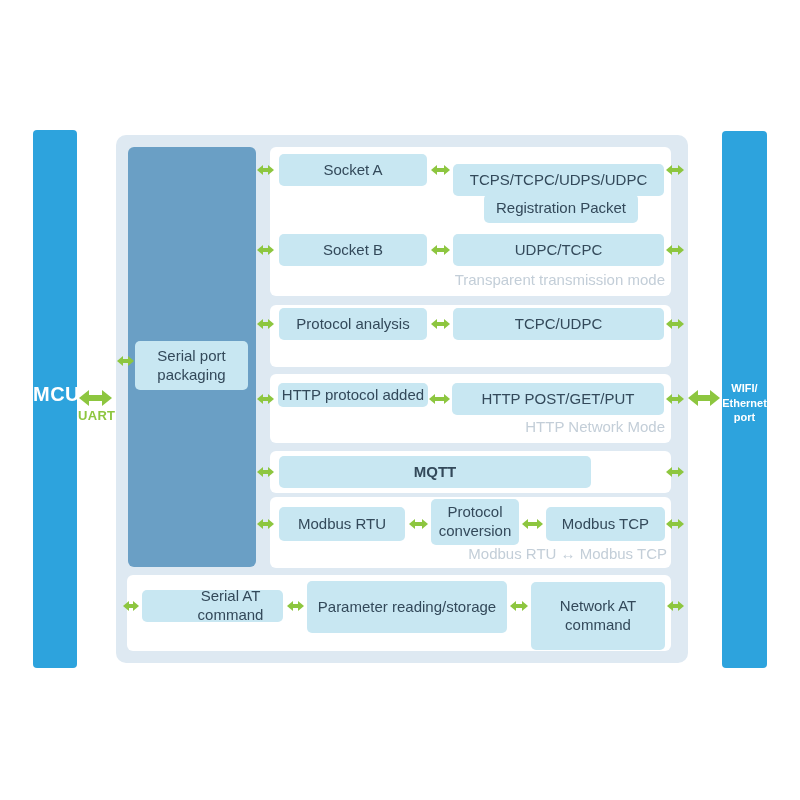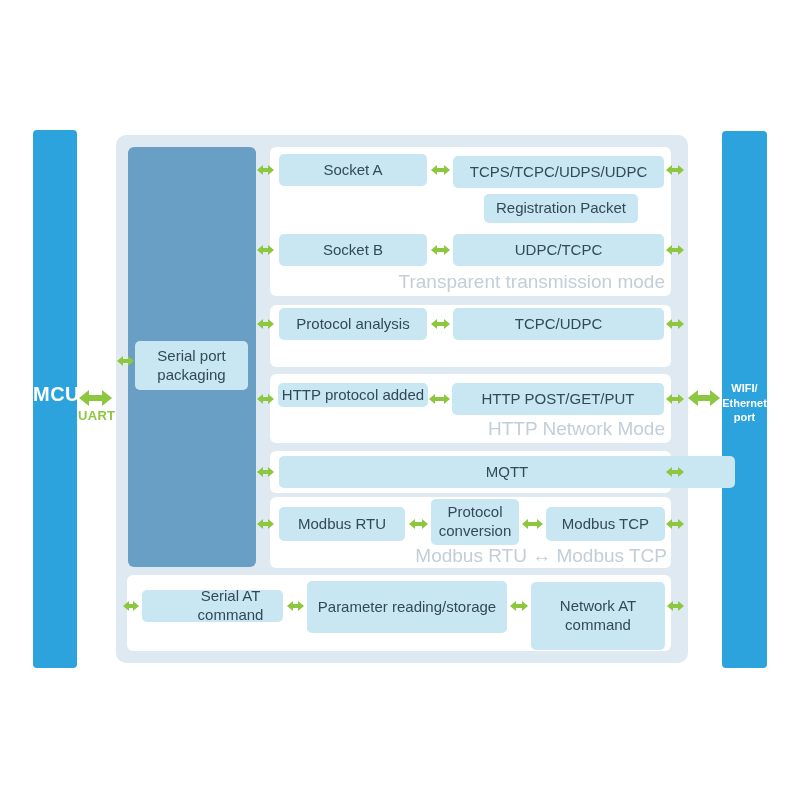--- a/index.html
+++ b/index.html
@@ -26,21 +26,21 @@
   .panel{position:absolute;left:116px;top:135px;width:572px;height:528px;
     background:var(--panel-bg);border-radius:10px;}
   .column{position:absolute;left:128px;top:147px;width:128px;height:420px;
     background:var(--column-blue);border-radius:6px;}
 
   .row{position:absolute;background:var(--row-white);border-radius:6px;}
   .box{position:absolute;background:var(--box-blue);border-radius:5px;
     display:flex;align-items:center;justify-content:center;text-align:center;
     color:var(--text-dark);font-size:15px;line-height:1.25;}
   .caption{position:absolute;text-align:right;color:var(--caption-gray);
-    font-size:19px;}
+    font-size:15px;}
 
   .uart{position:absolute;color:var(--arrow-green);font-weight:bold;
     font-size:13px;letter-spacing:0.3px;}
 
   
   .arw{position:absolute;height:10px;
     background:linear-gradient(to bottom,transparent 3px,var(--arrow-green) 3px,var(--arrow-green) 7px,transparent 7px);
     background-size:calc(100% - 10px) 100%;background-position:center;background-repeat:no-repeat;}
   .arw::before{content:"";position:absolute;left:0;top:0;width:0;height:0;
     border-top:5px solid transparent;border-bottom:5px solid transparent;
@@ -79,21 +79,21 @@
   <div class="arw big" style="left:688px;top:390px;width:32px;"></div>
 
   <div class="panel"></div>
 
   <div class="column"></div>
   <div class="box" style="left:135px;top:341px;width:113px;height:49px;">Serial port packaging</div>
   <div class="arw" style="left:117px;top:356px;width:17px;"></div>
 
   <div class="row" style="left:270px;top:147px;width:401px;height:149px;"></div>
   <div class="box" style="left:279px;top:154px;width:148px;height:32px;">Socket A</div>
-  <div class="box" style="left:453px;top:156px;width:211px;height:32px;">TCPS/TCPC/UDPS/UDPC</div>
+  <div class="box" style="left:453px;top:164px;width:211px;height:32px;">TCPS/TCPC/UDPS/UDPC</div>
   <div class="box" style="left:484px;top:194px;width:154px;height:29px;">Registration Packet</div>
   <div class="box" style="left:279px;top:234px;width:148px;height:32px;">Socket B</div>
   <div class="box" style="left:453px;top:234px;width:211px;height:32px;">UDPC/TCPC</div>
   <div class="caption" style="left:350px;top:271px;width:315px;">Transparent transmission mode</div>
   <div class="arw" style="left:257px;top:165px;width:17px;"></div>
   <div class="arw" style="left:431px;top:165px;width:19px;"></div>
   <div class="arw" style="left:666px;top:165px;width:18px;"></div>
   <div class="arw" style="left:257px;top:245px;width:17px;"></div>
   <div class="arw" style="left:431px;top:245px;width:19px;"></div>
   <div class="arw" style="left:666px;top:245px;width:18px;"></div>
@@ -107,21 +107,21 @@
 
   <div class="row" style="left:270px;top:374px;width:401px;height:69px;"></div>
   <div class="box" style="left:278px;top:383px;width:150px;height:24px;">HTTP protocol added</div>
   <div class="box" style="left:452px;top:383px;width:212px;height:32px;">HTTP POST/GET/PUT</div>
   <div class="caption" style="left:350px;top:418px;width:315px;">HTTP Network Mode</div>
   <div class="arw" style="left:257px;top:394px;width:17px;"></div>
   <div class="arw" style="left:429px;top:394px;width:21px;"></div>
   <div class="arw" style="left:666px;top:394px;width:18px;"></div>
 
   <div class="row" style="left:270px;top:451px;width:401px;height:42px;"></div>
-  <div class="box" style="left:279px;top:456px;width:456px;height:32px;">MQTT</div>
+  <div class="box" style="left:279px;top:456px;width:312px;height:32px;font-weight:bold;">MQTT</div>
   <div class="arw" style="left:257px;top:467px;width:17px;"></div>
   <div class="arw" style="left:666px;top:467px;width:18px;"></div>
 
   <div class="row" style="left:270px;top:497px;width:401px;height:71px;"></div>
   <div class="box" style="left:279px;top:507px;width:126px;height:34px;">Modbus RTU</div>
   <div class="box" style="left:431px;top:499px;width:88px;height:46px;">Protocol conversion</div>
   <div class="box" style="left:546px;top:507px;width:119px;height:34px;">Modbus TCP</div>
   <div class="caption" style="left:350px;top:545px;width:317px;">Modbus RTU ↔ Modbus TCP</div>
   <div class="arw" style="left:257px;top:519px;width:17px;"></div>
   <div class="arw" style="left:409px;top:519px;width:19px;"></div>

